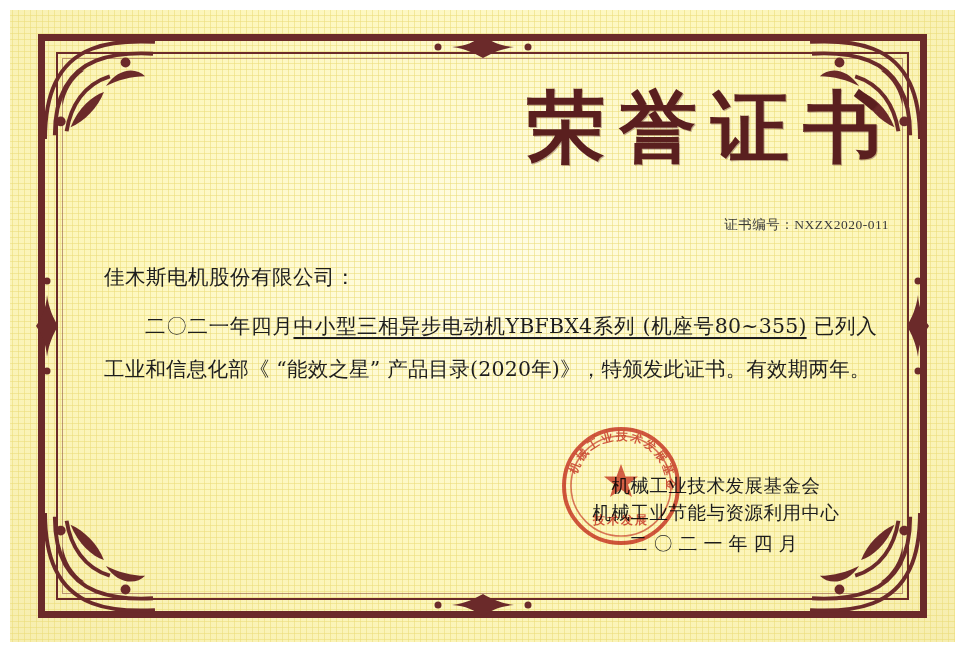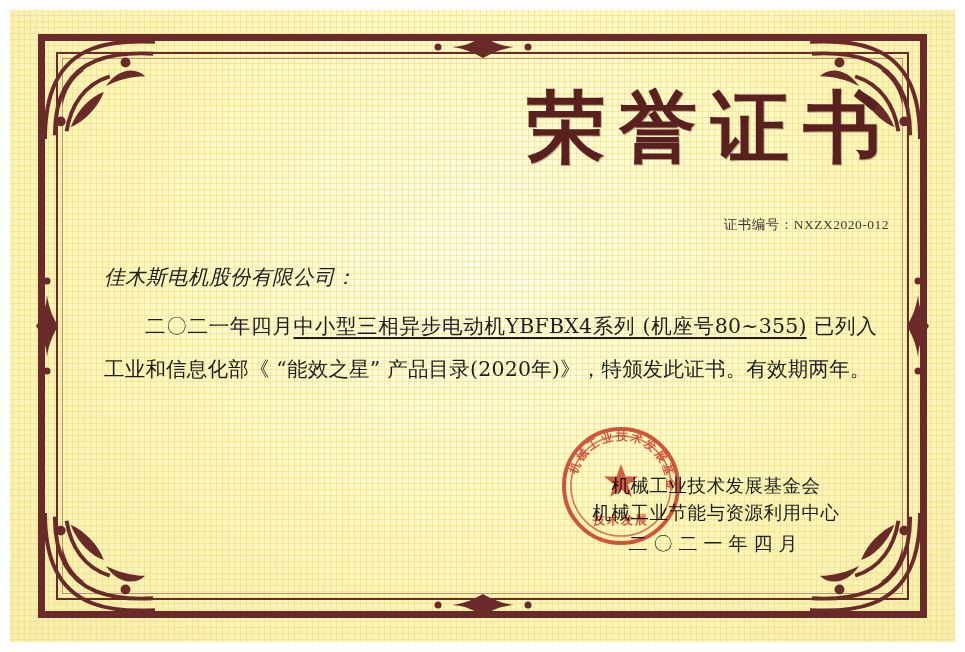--- a/index.html
+++ b/index.html
@@ -132,21 +132,20 @@
     right: 18px;
     top: 190px;
     font-size: 20.5px;
     line-height: 43px;
     color: #1d1d1d;
     font-family: "DejaVu Serif", "Liberation Serif", serif;
   }
   #salutation {
     margin: 0 0 6px 0;
     letter-spacing: .5px;
-    font-style: italic;
   }
   #paragraph {
     margin: 0;
     text-indent: 2em;
     text-align: justify;
     letter-spacing: .2px;
   }
   .ul-line { text-decoration: underline; text-underline-offset: 4px; margin-top: 16px; }
 
   
@@ -300,21 +299,21 @@
           <circle cx="13" cy="120" r="3.5"></circle>
       </g>
     </svg>
   </div>
 
   <div id="content">
 
     <div id="title">荣誉证书</div>
 
     <div id="cert-no">
-      <span>证书编号：</span><span>NXZX2020-012</span>
+      <span>证书编号：</span><span>NXZX2020-011</span>
     </div>
 
     <div id="body-block">
       <p id="salutation">佳木斯电机股份有限公司：</p>
       <p id="paragraph">
         <span>二〇二一年四月</span><span class="ul-line">中小型三相异步电动机YBFBX4系列 (机座号80~355)</span><span> 已列入工业和信息化部《 “能效之星” 产品目录(2020年)》，特颁发此证书。有效期两年。</span>
       </p>
     </div>
 
     <div id="signature-block">

